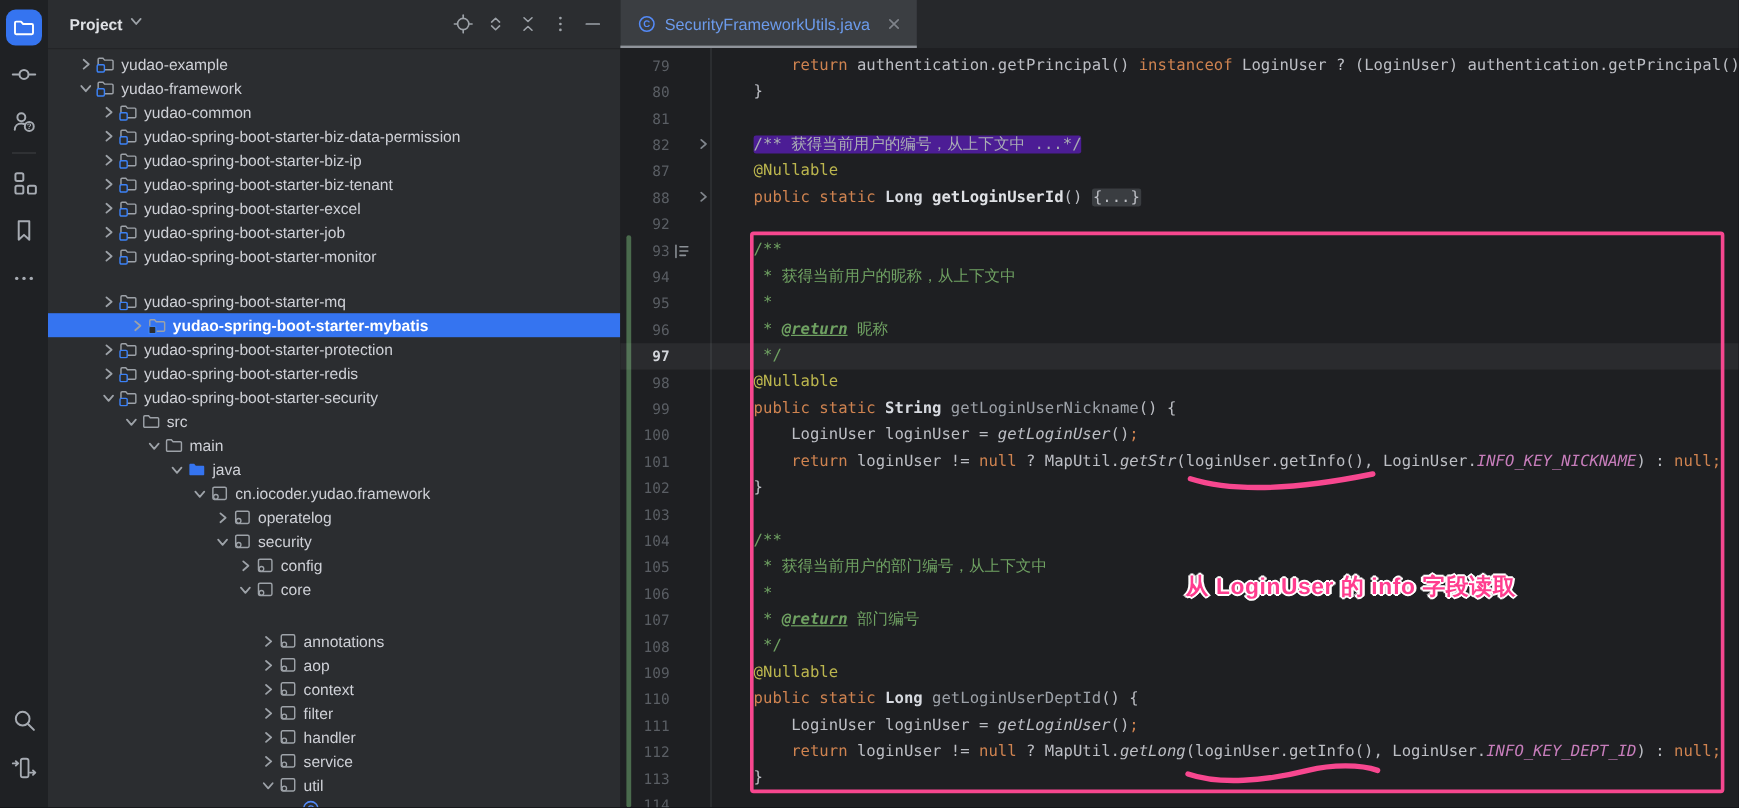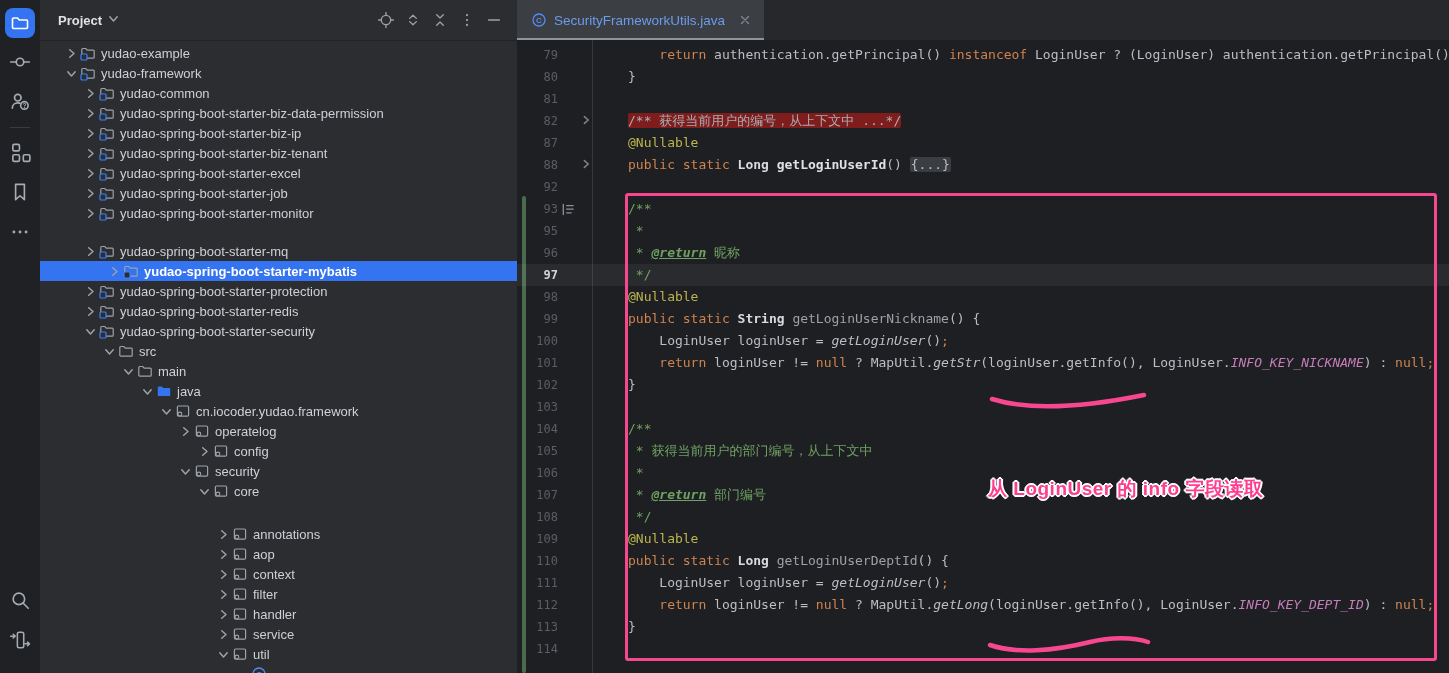--- a/index.html
+++ b/index.html
@@ -52,21 +52,21 @@
   .tk-kw{color:#CF8350}
   .tk-semi{color:#CF8350}
   .tk-type{color:#D7DAE0;font-weight:bold}
   .tk-decl{color:#DFE1E5;font-weight:bold}
   .tk-decl_dim{color:#9CA1A8}
   .tk-italic{color:#BCBEC4;font-style:italic}
   .tk-const{color:#C77DBB;font-style:italic}
   .tk-doc{color:#6FA162}
   .tk-doctag{color:#6FA162;font-weight:bold;font-style:italic;text-decoration:underline}
   .tk-anno{color:#BBB54E}
-  .tk-cfold{color:#A9ADB4;background:#7f1d1d;border-radius:2px}
+  .tk-cfold{color:#A9ADB4;background:#4c1d95;border-radius:2px}
   .tk-foldblk{color:#BCBEC4;background:#3A3D41;border-radius:2px;padding:0 1px;}
 
   
   .pink-box{position:absolute;box-sizing:border-box;border:3px solid #F7478F;border-radius:3px;z-index:6;pointer-events:none;}
   .overlay-svg{position:absolute;left:0;top:0;width:1449px;height:673px;z-index:6;pointer-events:none;}
   .pink-label{position:absolute;z-index:7;pointer-events:none;white-space:nowrap;
               font:bold 19px "Liberation Sans",sans-serif;letter-spacing:.5px;color:#FF3D8F;
               text-shadow:-2px 0 0 #fff,2px 0 0 #fff,0 -2px 0 #fff,0 2px 0 #fff,
                           -1px -1px 0 #fff,1px -1px 0 #fff,-1px 1px 0 #fff,1px 1px 0 #fff;}
 </style>
@@ -432,47 +432,47 @@
             </svg>
           </span>
           <span class="ticon">
             <svg width="16" height="16" viewBox="0 0 16 16" fill="none">
               <rect x="2.4" y="3" width="11.2" height="10.2" rx="1.2" stroke="#9DA2A8" stroke-width="1.2"></rect>
               <circle cx="4.9" cy="11" r="1.9" fill="#2B2D30" stroke="#9DA2A8" stroke-width="1.1"></circle>
             </svg>
           </span>
           <span class="tlabel">operatelog</span>
         </div>
+        <div class="tree-row" style="padding-left: 137px;">
+          <span class="chev">
+            <svg width="13" height="13" viewBox="0 0 13 13" fill="none" stroke="#9DA2A8" stroke-width="1.5" stroke-linecap="round" stroke-linejoin="round">
+              <path d="M2.8 4.7 6.5 9l3.7-4.3"></path>
+            </svg>
+          </span>
+          <span class="ticon">
+            <svg width="16" height="16" viewBox="0 0 16 16" fill="none">
+              <rect x="2.4" y="3" width="11.2" height="10.2" rx="1.2" stroke="#9DA2A8" stroke-width="1.2"></rect>
+              <circle cx="4.9" cy="11" r="1.9" fill="#2B2D30" stroke="#9DA2A8" stroke-width="1.1"></circle>
+            </svg>
+          </span>
+          <span class="tlabel">security</span>
+        </div>
         <div class="tree-row" style="padding-left: 156px;">
           <span class="chev">
             <svg width="13" height="13" viewBox="0 0 13 13" fill="none" stroke="#9DA2A8" stroke-width="1.5" stroke-linecap="round" stroke-linejoin="round">
               <path d="M4.7 2.8 9 6.5l-4.3 3.7"></path>
             </svg>
           </span>
           <span class="ticon">
             <svg width="16" height="16" viewBox="0 0 16 16" fill="none">
               <rect x="2.4" y="3" width="11.2" height="10.2" rx="1.2" stroke="#9DA2A8" stroke-width="1.2"></rect>
               <circle cx="4.9" cy="11" r="1.9" fill="#2B2D30" stroke="#9DA2A8" stroke-width="1.1"></circle>
             </svg>
           </span>
           <span class="tlabel">config</span>
-        </div>
-        <div class="tree-row" style="padding-left: 137px;">
-          <span class="chev">
-            <svg width="13" height="13" viewBox="0 0 13 13" fill="none" stroke="#9DA2A8" stroke-width="1.5" stroke-linecap="round" stroke-linejoin="round">
-              <path d="M2.8 4.7 6.5 9l3.7-4.3"></path>
-            </svg>
-          </span>
-          <span class="ticon">
-            <svg width="16" height="16" viewBox="0 0 16 16" fill="none">
-              <rect x="2.4" y="3" width="11.2" height="10.2" rx="1.2" stroke="#9DA2A8" stroke-width="1.2"></rect>
-              <circle cx="4.9" cy="11" r="1.9" fill="#2B2D30" stroke="#9DA2A8" stroke-width="1.1"></circle>
-            </svg>
-          </span>
-          <span class="tlabel">security</span>
         </div>
         <div class="tree-row" style="padding-left: 156px;">
           <span class="chev">
             <svg width="13" height="13" viewBox="0 0 13 13" fill="none" stroke="#9DA2A8" stroke-width="1.5" stroke-linecap="round" stroke-linejoin="round">
               <path d="M2.8 4.7 6.5 9l3.7-4.3"></path>
             </svg>
           </span>
           <span class="ticon">
             <svg width="16" height="16" viewBox="0 0 16 16" fill="none">
               <rect x="2.4" y="3" width="11.2" height="10.2" rx="1.2" stroke="#9DA2A8" stroke-width="1.2"></rect>
@@ -641,20 +641,21 @@
             </svg></span><span class="code"><span class="tk-cfold">/** 获得当前用户的编号，从上下文中 ...*/</span></span></div>
         <div class="code-row"><span class="num">87</span><span class="code"><span class="tk-anno">@Nullable</span></span></div>
         <div class="code-row"><span class="num">88</span><span class="fold-chev"><svg width="12" height="12" viewBox="0 0 13 13" fill="none" stroke="#7F848B" stroke-width="1.6" stroke-linecap="round" stroke-linejoin="round">
               <path d="M4.7 2.8 9 6.5l-4.3 3.7"></path>
             </svg></span><span class="code"><span class="tk-kw">public static</span><span class="tk-plain"> </span><span class="tk-type">Long</span><span class="tk-plain"> </span><span class="tk-decl">getLoginUserId</span><span class="tk-plain">() </span><span class="tk-foldblk">{...}</span></span></div>
         <div class="code-row"><span class="num">92</span><span class="code"></span></div>
         <div class="code-row"><span class="num">93</span><span class="gicon"><svg width="14" height="13" viewBox="0 0 14 13" fill="none" stroke="#8C9197" stroke-width="1.3" stroke-linecap="round">
               <path d="M2.3 1.5v10"></path>
               <path d="M5.6 2.6h6.6M5.6 6.2h6.6M5.6 9.8h4.6"></path>
             </svg></span><span class="code"><span class="tk-doc">/**</span></span></div>
+        <div class="code-row"><span class="num">94</span><span class="code"><span class="tk-doc"> * 获得当前用户的昵称，从上下文中</span></span></div>
         <div class="code-row"><span class="num">95</span><span class="code"><span class="tk-doc"> *</span></span></div>
         <div class="code-row"><span class="num">96</span><span class="code"><span class="tk-doc"> * </span><span class="tk-doctag">@return</span><span class="tk-doc"> 昵称</span></span></div>
         <div class="code-row current"><span class="num">97</span><span class="code"><span class="tk-doc"> */</span></span></div>
         <div class="code-row"><span class="num">98</span><span class="code"><span class="tk-anno">@Nullable</span></span></div>
         <div class="code-row"><span class="num">99</span><span class="code"><span class="tk-kw">public static</span><span class="tk-plain"> </span><span class="tk-type">String</span><span class="tk-plain"> </span><span class="tk-decl_dim">getLoginUserNickname</span><span class="tk-plain">() {</span></span></div>
         <div class="code-row"><span class="num">100</span><span class="code"><span class="tk-plain">    LoginUser loginUser = </span><span class="tk-italic">getLoginUser</span><span class="tk-plain">()</span><span class="tk-semi">;</span></span></div>
         <div class="code-row"><span class="num">101</span><span class="code"><span class="tk-plain">    </span><span class="tk-kw">return</span><span class="tk-plain"> loginUser != </span><span class="tk-kw">null</span><span class="tk-plain"> ? MapUtil.</span><span class="tk-italic">getStr</span><span class="tk-plain">(loginUser.getInfo(), LoginUser.</span><span class="tk-const">INFO_KEY_NICKNAME</span><span class="tk-plain">) : </span><span class="tk-kw">null</span><span class="tk-semi">;</span></span></div>
         <div class="code-row"><span class="num">102</span><span class="code"><span class="tk-plain">}</span></span></div>
         <div class="code-row"><span class="num">103</span><span class="code"></span></div>
         <div class="code-row"><span class="num">104</span><span class="code"><span class="tk-doc">/**</span></span></div>

